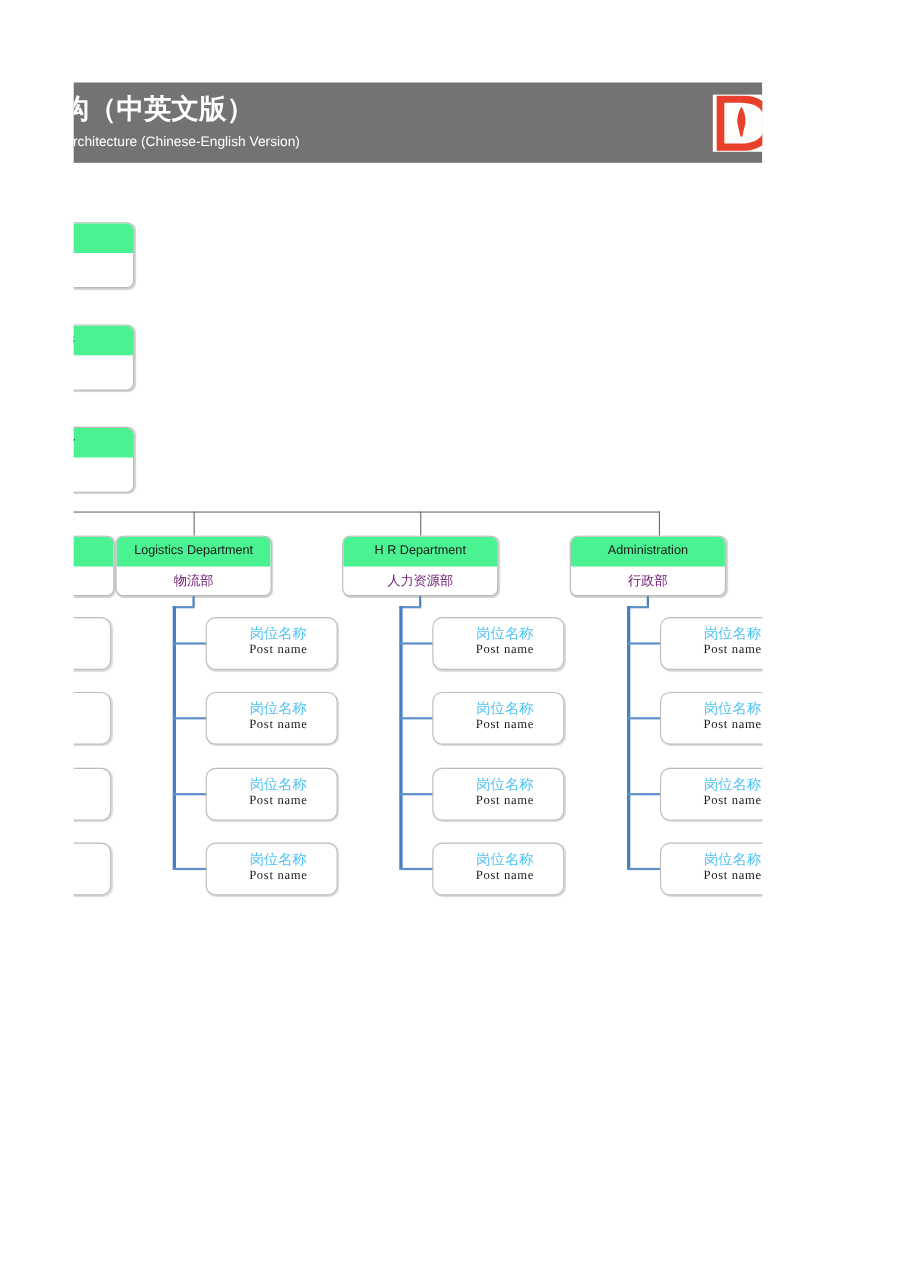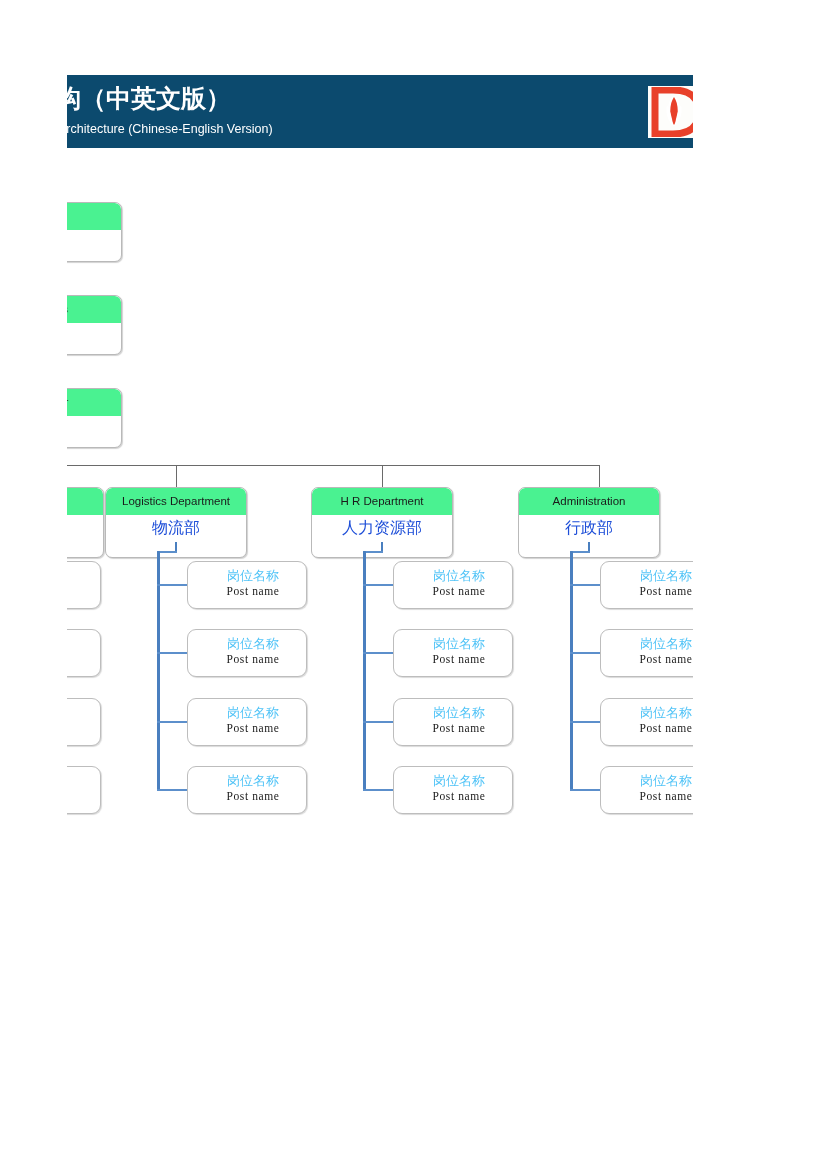--- a/index.html
+++ b/index.html
@@ -42,21 +42,21 @@
     height: 1170px;
   }
 
   
   .banner {
     position: absolute;
     left: 34px;
     top: 75px;
     width: 659px;
     height: 73px;
-    background: #0c4a6e;
+    background: #737373;
   }
   .banner-title {
     position: absolute;
     left: 22px;
     top: 7px;
     font-size: 25px;
     font-weight: bold;
     color: #ffffff;
     white-space: nowrap;
     letter-spacing: 0px;
@@ -97,32 +97,32 @@
     color: #1a1a1a;
     font-size: 11.5px;
     text-align: center;
     white-space: nowrap;
     overflow: hidden;
     border-radius: 6px 6px 0 0;
   }
   .node .cn {
     height: 26px;
     line-height: 26px;
-    color: #1d4ed8;
-    font-size: 16px;
+    color: #701a75;
+    font-size: 12px;
     text-align: center;
     white-space: nowrap;
     overflow: hidden;
   }
 
   
   .spine { width: 124px; height: 60px; }
 
   
-  .dept { width: 142px; height: 71px; }
+  .dept { width: 142px; height: 55px; }
 
   
   .post {
     position: absolute;
     width: 120px;
     height: 48px;
     border: 1px solid #bdbdbd;
     border-radius: 9px;
     background: #ffffff;
     box-sizing: border-box;

